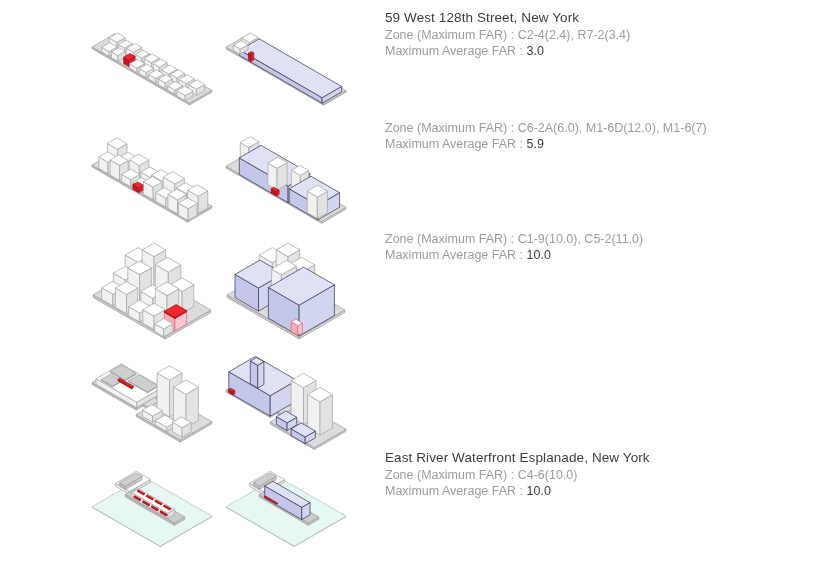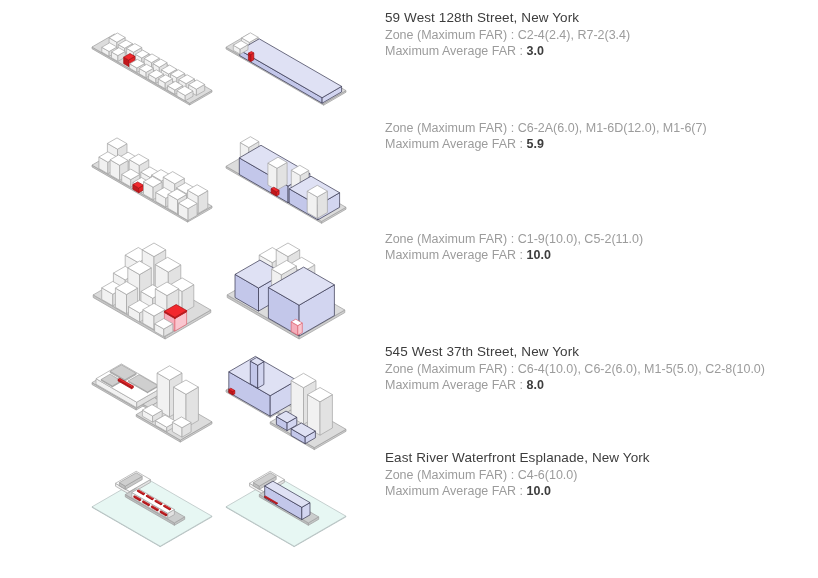--- a/index.html
+++ b/index.html
@@ -8,21 +8,21 @@
     background:var(--bg,#ffffff);
     font-family:"Liberation Sans",sans-serif;
     -webkit-font-smoothing:antialiased;
   }
   .row{position:absolute;left:0;width:818px;height:106px;display:flex;}
   .diagrams{margin-left:88px;width:264px;display:flex;gap:6px;align-items:center}
   svg.diagram{width:128px;height:104px;flex:0 0 auto;display:block}
   .info{margin-left:33px;transform:translateY(-6px)}
   .title{font-size:13.5px;color:var(--title-color,#3d3d3d);margin-bottom:3px;letter-spacing:.1px}
   .meta{font-size:12.5px;color:var(--meta-color,#9c9c9c);line-height:15.5px}
-  .far-value{color:var(--far-color,#3d3d3d);font-weight:bold}
+  .far-value{color:var(--far-color,#3d3d3d);font-weight:normal}
 </style>
 </head>
 <body>
 
 <section class="row" style="top:16px">
   <div class="diagrams">
     <svg class="diagram" viewBox="0 0 128 104">
         <polygon points="4.0,30.0 101.6,86.3 101.6,88.0 4.0,31.7" fill="#c6c6c6" stroke="#9e9e9e" stroke-width="0.7" stroke-linejoin="round"></polygon>
         <polygon points="124.0,73.4 101.6,86.3 101.6,88.0 124.0,75.1" fill="#cfcfcf" stroke="#9e9e9e" stroke-width="0.7" stroke-linejoin="round"></polygon>
         <polygon points="26.4,17.1 124.0,73.4 101.6,86.3 4.0,30.0" fill="#dcdcdc" stroke="#9e9e9e" stroke-width="0.7" stroke-linejoin="round"></polygon>
@@ -354,25 +354,20 @@
         <polygon points="74.8,66.3 65.1,71.8 65.1,79.6 74.8,74.0" fill="#d2d5f0" stroke="#33334d" stroke-width="0.7" stroke-linejoin="round"></polygon>
         <polygon points="64.0,60.1 74.8,66.3 65.1,71.8 54.4,65.6" fill="#dfe1f4" stroke="#33334d" stroke-width="0.7" stroke-linejoin="round"></polygon>
         <polygon points="85.5,43.6 98.0,50.8 98.0,84.2 85.5,77.0" fill="#f1f1f1" stroke="#a3a3a3" stroke-width="0.7" stroke-linejoin="round"></polygon>
         <polygon points="110.4,43.6 98.0,50.8 98.0,84.2 110.4,77.0" fill="#e2e2e2" stroke="#a3a3a3" stroke-width="0.7" stroke-linejoin="round"></polygon>
         <polygon points="98.0,36.5 110.4,43.6 98.0,50.8 85.5,43.6" fill="#ffffff" stroke="#a3a3a3" stroke-width="0.7" stroke-linejoin="round"></polygon>
         <polygon points="69.1,77.8 83.2,86.0 83.2,92.7 69.1,84.5" fill="#c3c7ea" stroke="#33334d" stroke-width="0.7" stroke-linejoin="round"></polygon>
         <polygon points="93.4,80.1 83.2,86.0 83.2,92.7 93.4,86.8" fill="#d2d5f0" stroke="#33334d" stroke-width="0.7" stroke-linejoin="round"></polygon>
         <polygon points="79.3,72.0 93.4,80.1 83.2,86.0 69.1,77.8" fill="#dfe1f4" stroke="#33334d" stroke-width="0.7" stroke-linejoin="round"></polygon>
       </svg>
   </div>
-  <div class="info">
-    <div class="title">545 West 37th Street, New York</div>
-    <div class="meta"><span>Zone (Maximum FAR) : </span><span>C6-4(10.0), C6-2(6.0), M1-5(5.0), C2-8(10.0)</span></div>
-    <div class="meta"><span>Maximum Average FAR : </span><span class="far-value">8.0</span></div>
-  </div>
 </section>
 
 <section class="row" style="top:456px">
   <div class="diagrams">
     <svg class="diagram" viewBox="0 0 128 104">
         <polygon points="4.0,49.8 72.2,89.2 72.2,89.7 4.0,50.3" fill="#d8ece8" stroke="#b2bdbd" stroke-width="0.7" stroke-linejoin="round"></polygon>
         <polygon points="124.0,59.2 72.2,89.2 72.2,89.7 124.0,59.8" fill="#dff0ec" stroke="#b2bdbd" stroke-width="0.7" stroke-linejoin="round"></polygon>
         <polygon points="55.8,19.9 124.0,59.2 72.2,89.2 4.0,49.8" fill="#e7f7f3" stroke="#b2bdbd" stroke-width="0.7" stroke-linejoin="round"></polygon>
         <polygon points="27.5,26.3 41.6,34.5 41.6,37.4 27.5,29.2" fill="#f1f1f1" stroke="#a3a3a3" stroke-width="0.7" stroke-linejoin="round"></polygon>
         <polygon points="62.4,22.5 41.6,34.5 41.6,37.4 62.4,25.4" fill="#e2e2e2" stroke="#a3a3a3" stroke-width="0.7" stroke-linejoin="round"></polygon>

